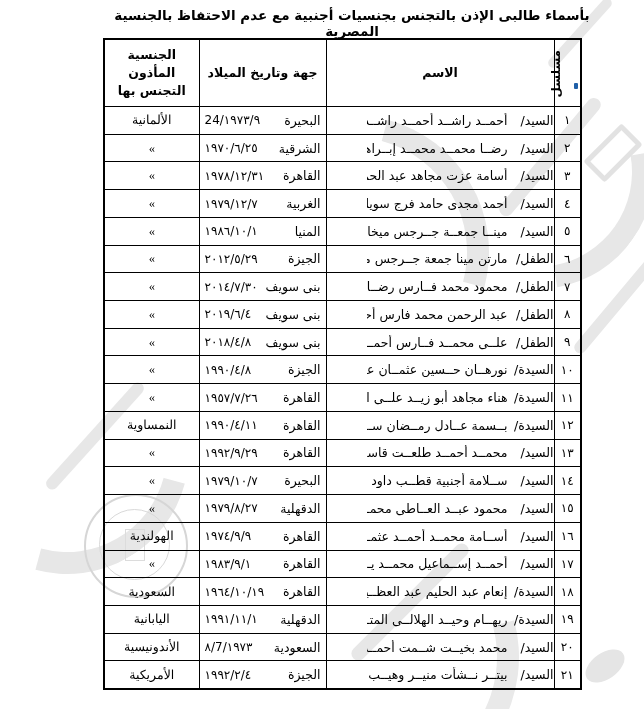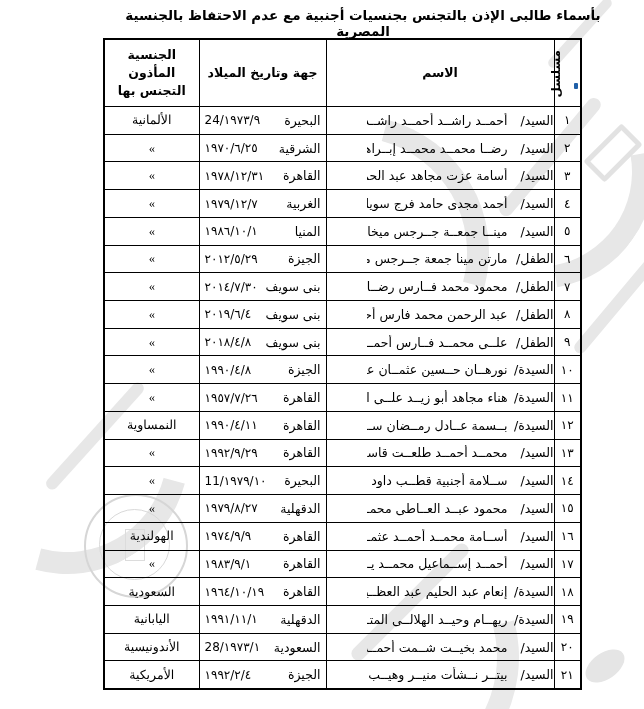--- a/index.html
+++ b/index.html
@@ -14,21 +14,21 @@
   .arc{border:22px solid transparent;border-radius:50%;}
   .bar{background:#e7e7e7;border-radius:10px;}
   .blob{background:#e5e5e5;border-radius:50%;}
   .boxed{border:5px solid #e2e2e2;border-radius:3px;}
   .seal-outer{width:100px;height:100px;border:2.5px solid #d6d6d6;border-radius:50%;}
   .seal-inner{position:absolute;left:13px;top:13px;width:69px;height:69px;border:1.5px solid #d9d9d9;border-radius:50%;}
   .seal-core{position:absolute;left:39px;top:33px;width:18px;height:30px;border:1.5px solid #dcdcdc;}
 
   
   .title{
-    position:absolute;top:7px;right:33px;width:496px;z-index:2;
+    position:absolute;top:7px;right:44px;width:496px;z-index:2;
     text-align:center;font-weight:bold;font-size:13.5px;letter-spacing:0;
   }
 
   
   table.doc{
     position:absolute;top:38px;right:62px; 
     width:477px;border-collapse:collapse;table-layout:fixed;
     z-index:1;background:transparent;border:2px solid #000;
   }
   table.doc th, table.doc td{border:1px solid #000;padding:0;vertical-align:middle;}
@@ -314,21 +314,21 @@
           <td class="c-serial">١٤</td>
           <td class="c-name">
             <div class="namewrap">
               <span class="prefix">السيد/</span>
               <span class="pname">ســلامة أجنبية قطــب داود</span>
             </div>
           </td>
           <td class="c-birth">
             <div class="birthwrap">
               <span class="place">البحيرة</span>
-              <span class="bdate">١٩٧٩/١٠/11</span>
+              <span class="bdate">١٩٧٩/١٠/٧</span>
             </div>
           </td>
           <td class="c-nat">»</td>
         </tr>
 
         <tr>
           <td class="c-serial">١٥</td>
           <td class="c-name">
             <div class="namewrap">
               <span class="prefix">السيد/</span>
@@ -416,21 +416,21 @@
           <td class="c-serial">٢٠</td>
           <td class="c-name">
             <div class="namewrap">
               <span class="prefix">السيد/</span>
               <span class="pname">محمد بخيــت شــمت أحمــد مختــار</span>
             </div>
           </td>
           <td class="c-birth">
             <div class="birthwrap">
               <span class="place">السعودية</span>
-              <span class="bdate">١٩٧٣/١/28</span>
+              <span class="bdate">١٩٧٣/7/٨</span>
             </div>
           </td>
           <td class="c-nat">الأندونيسية</td>
         </tr>
 
         <tr>
           <td class="c-serial">٢١</td>
           <td class="c-name">
             <div class="namewrap">
               <span class="prefix">السيد/</span>

